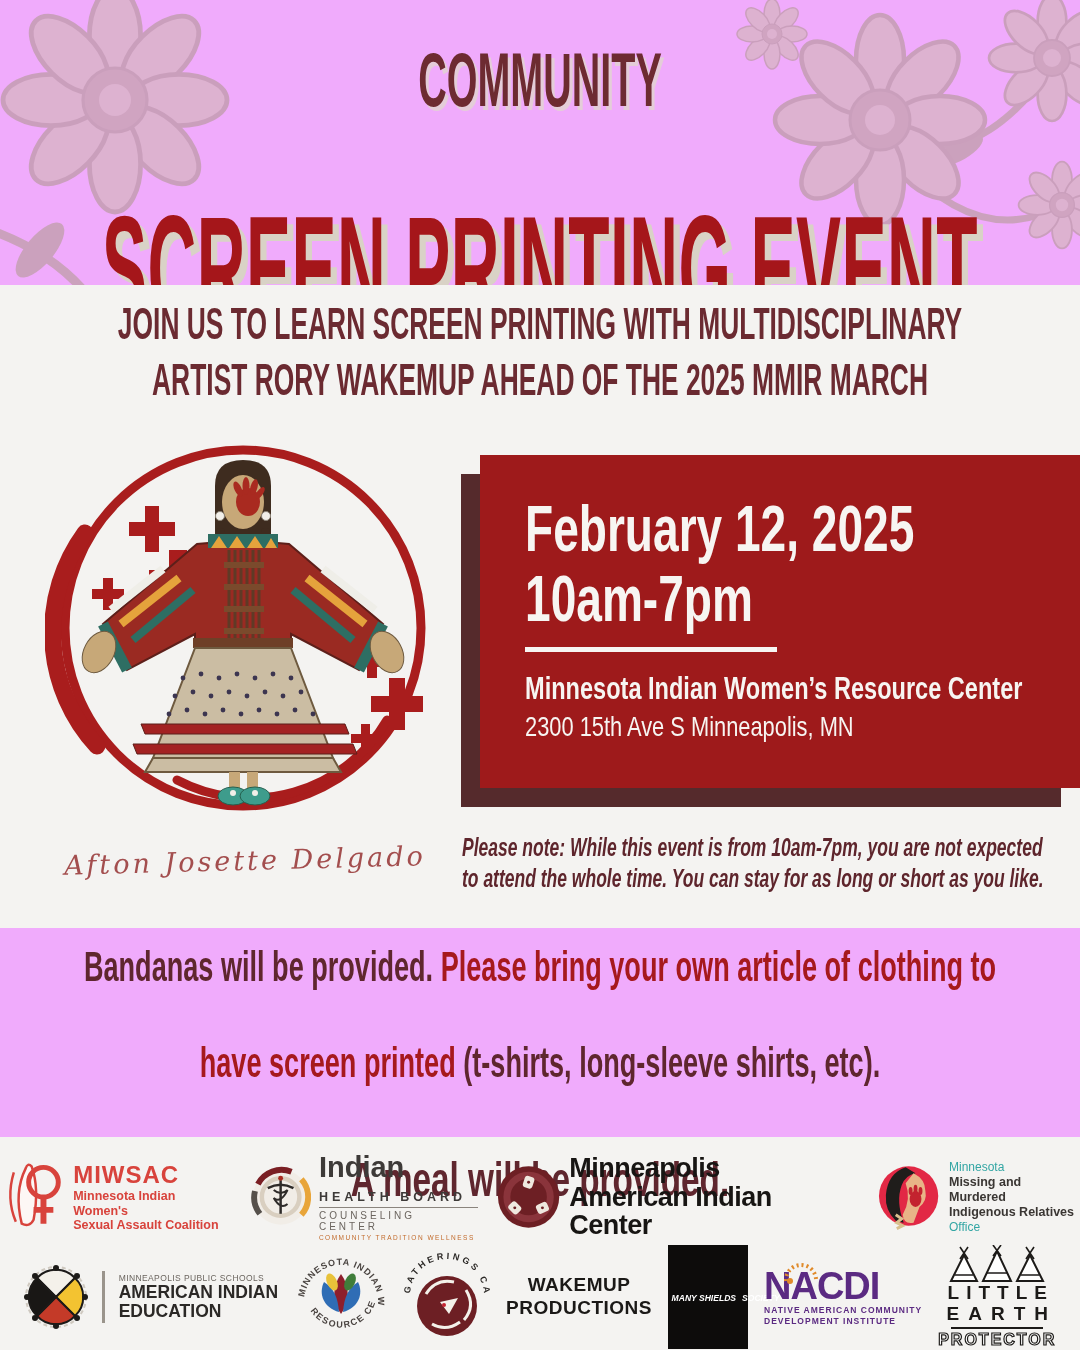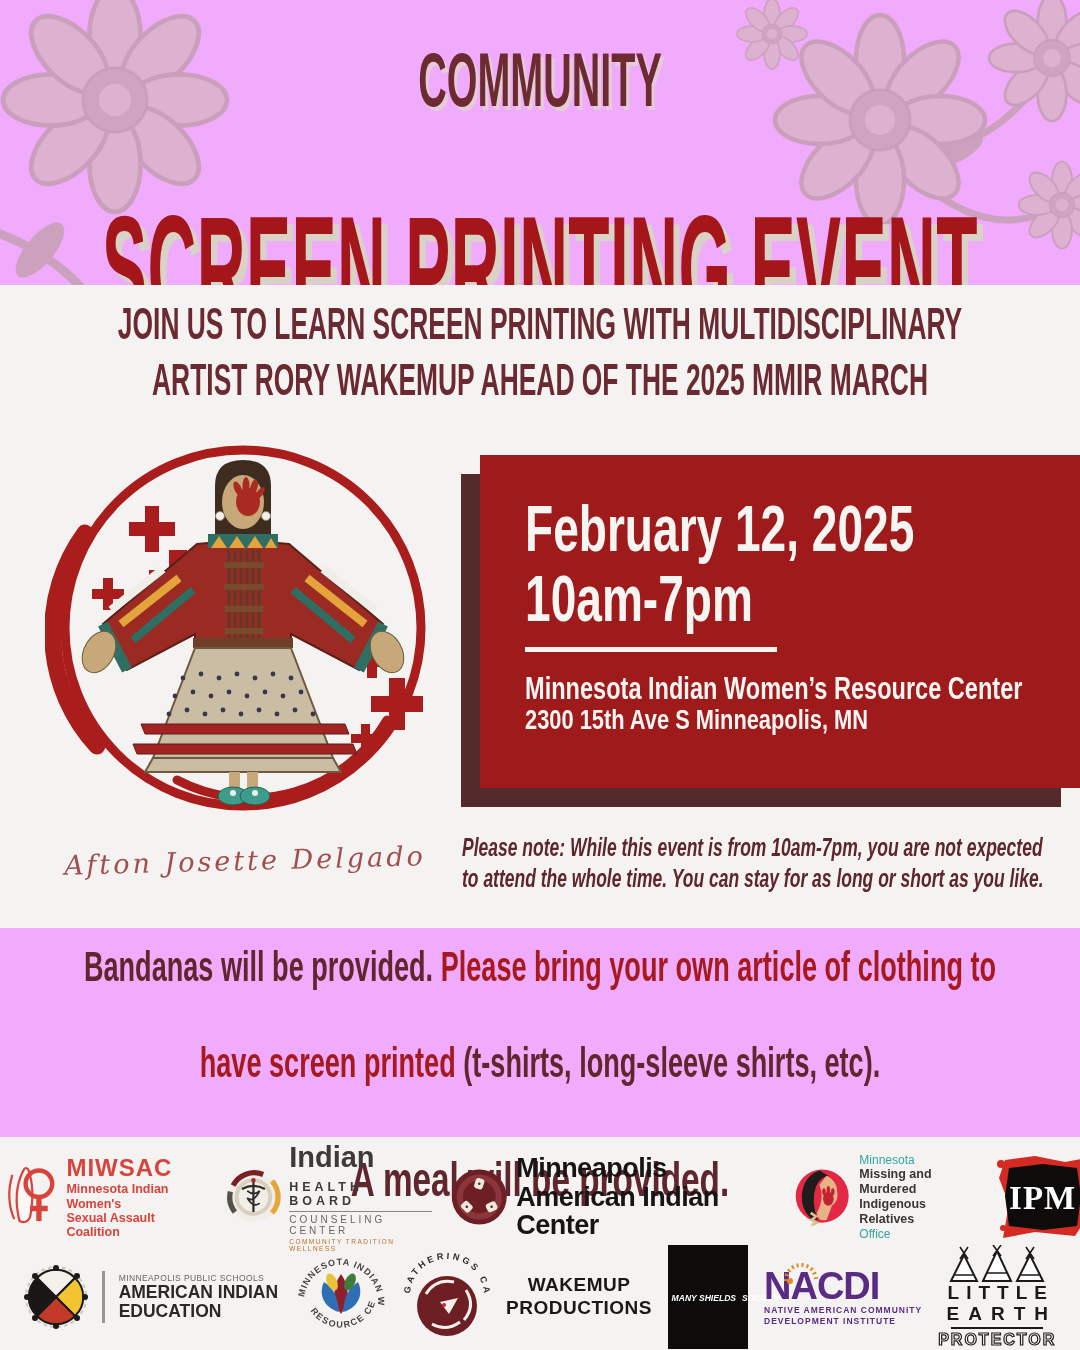--- a/index.html
+++ b/index.html
@@ -26,21 +26,21 @@
   .event-box{position:absolute;left:480px;top:455px;width:600px;height:333px;background:#9e1a1b;
              box-shadow:-19px 19px 0 0 #552a2c;color:#f7f5f2;}
   .lx{display:inline-block;transform-origin:0 50%;white-space:nowrap;}
   .ev-date{position:absolute;left:45px;top:42px;font-size:64px;font-weight:bold;line-height:1;}
   .ev-date .lx{transform:scaleX(.72);}
   .ev-time{position:absolute;left:45px;top:112px;font-size:64px;font-weight:bold;line-height:1;}
   .ev-time .lx{transform:scaleX(.72);}
   .ev-sep{position:absolute;left:45px;top:192px;width:252px;height:5px;background:#f7f5f2;}
   .ev-venue{position:absolute;left:45px;top:218px;font-size:31px;font-weight:bold;line-height:1;}
   .ev-venue .lx{transform:scaleX(.76);}
-  .ev-addr{position:absolute;left:45px;top:251px;font-size:28px;font-weight:bold;line-height:1;}
+  .ev-addr{position:absolute;left:45px;top:258px;font-size:28px;font-weight:normal;line-height:1;}
   .ev-addr .lx{transform:scaleX(.78);}
   
   .note{position:absolute;left:462px;top:832px;font-size:25px;font-weight:bold;font-style:italic;
         color:#5e252c;line-height:1.24;}
   .note .lx{transform:scaleX(.70);display:block;}
   
   .band{position:absolute;left:0;top:928px;width:1080px;height:209px;background:#f0abfc;}
   .band .dark{color:#5f262e;} .band .red{color:#a6191d;}
   .bl1{top:17px;height:46px;font-size:43px;font-weight:bold;line-height:1;}
   .bl1>span{transform:translateX(-50%) scaleX(.63);}
@@ -321,31 +321,20 @@
         </g>
       </svg>
       <div class="col">
         <div class="mmir-t1">Minnesota</div>
         <div class="mmir-t2">Missing and Murdered</div>
         <div class="mmir-t3">Indigenous Relatives</div>
         <div class="mmir-t4">Office</div>
       </div>
     </div>
 
-    <div class="ipm-wrap">
-      <svg width="96" height="86" viewBox="0 0 96 86">
-        <path d="M10,6 L40,2 L70,8 L92,4 L88,30 L94,60 L80,82 L40,78 L8,84 L14,50 L4,24 Z" fill="#d42a22"></path>
-        <path d="M14,14 L48,10 L82,14 L86,42 L82,72 L48,76 L14,72 L10,42 Z" fill="#0d0c0b"></path>
-        <circle cx="6" cy="10" r="4" fill="#d42a22"></circle>
-          <circle cx="90" cy="76" r="4" fill="#d42a22"></circle>
-        <circle cx="92" cy="12" r="3" fill="#d42a22"></circle>
-          <circle cx="8" cy="74" r="3" fill="#d42a22"></circle>
-      </svg>
-      <div class="ipm-txt">IPM</div>
-    </div>
   </div>
 
   <div class="sprow row2">
 
     <div class="logo">
       <svg width="64" height="64" viewBox="0 0 64 64">
         <circle cx="32" cy="32" r="30" fill="none" stroke="#cfc9c0" stroke-width="2" stroke-dasharray="4,3"></circle>
         <g stroke="#1c1a18" stroke-width="2">
           <path d="M32,32 L13,13 A26,26 0 0 1 51,13 Z" fill="#f4f1ea"></path>
           <path d="M32,32 L51,13 A26,26 0 0 1 51,51 Z" fill="#f3c331"></path>

